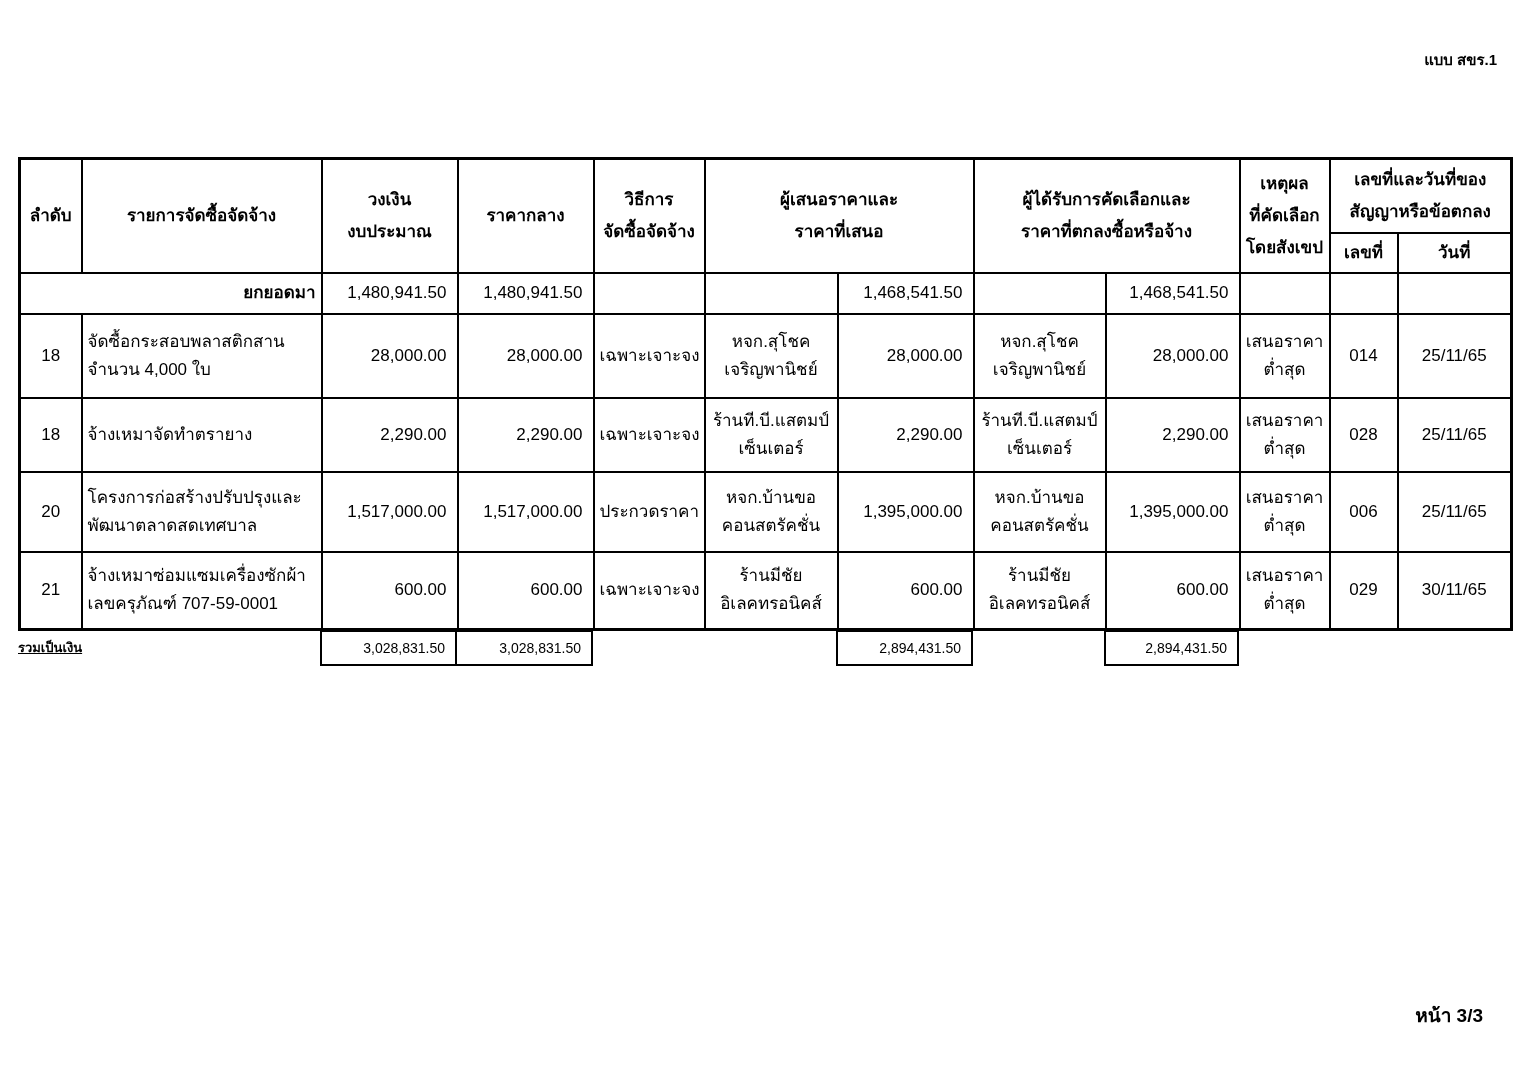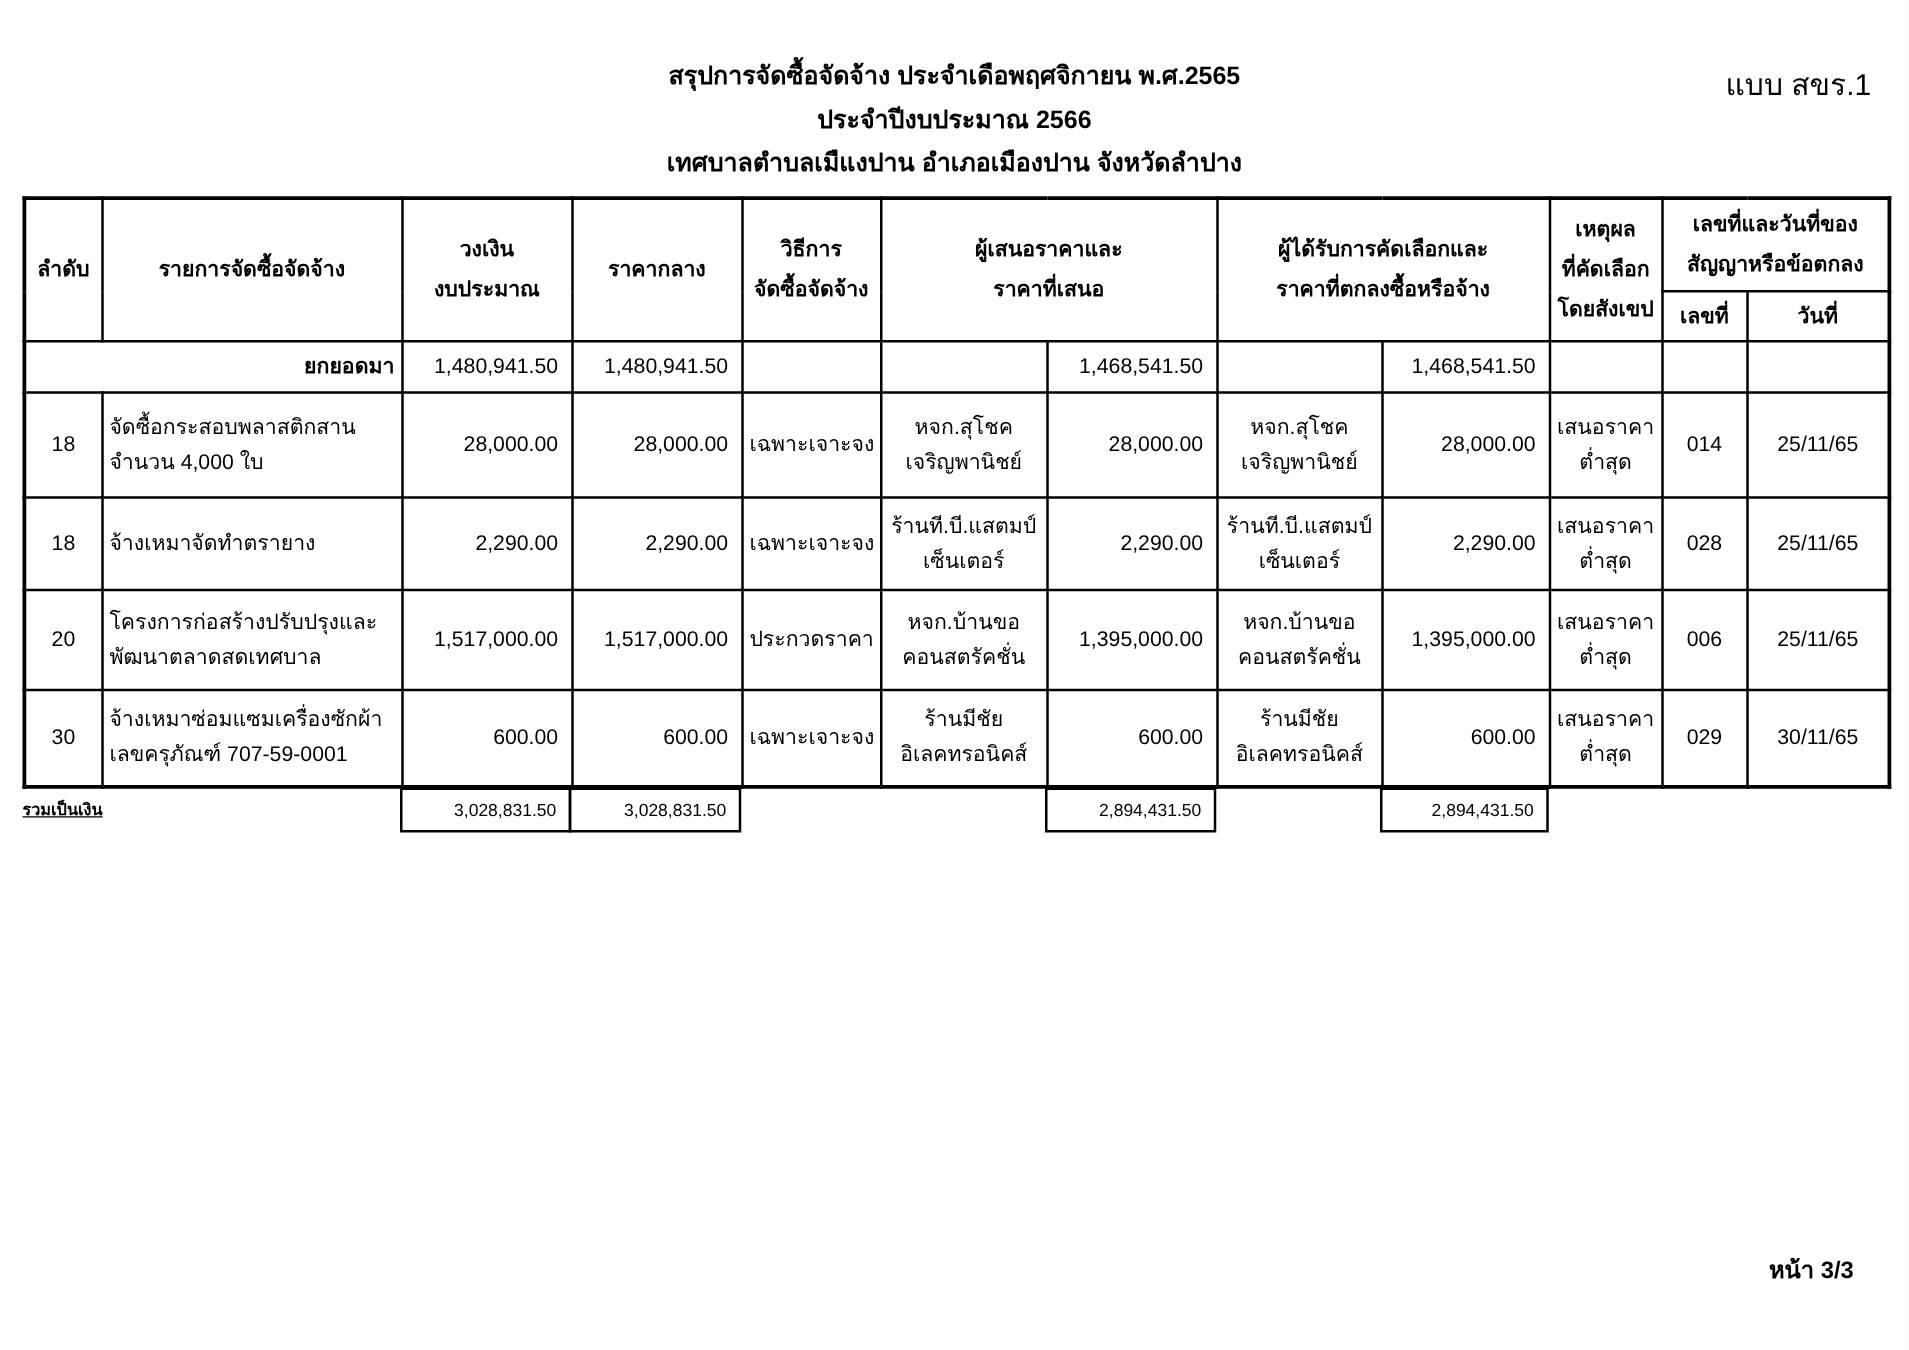--- a/index.html
+++ b/index.html
@@ -10,22 +10,22 @@
     height: 1080px;
     background: #ffffff;
     font-family: "Liberation Sans", sans-serif;
     color: #000;
     overflow: hidden;
   }
   .form-code {
     position: absolute;
     top: 48px;
     right: 30px;
-    font-size: 24px;
-    font-weight: normal;
+    font-size: 15px;
+    font-weight: bold;
   }
   .title-block {
     position: absolute;
     top: 44px;
     left: 0;
     width: 1527px;
     text-align: center;
     font-size: 20px;
     font-weight: bold;
     line-height: 35px;
@@ -111,25 +111,20 @@
     font-weight: bold;
   }
 </style>
 </head>
 <body>
 
 <div class="page">
 
   <div class="form-code">แบบ สขร.1</div>
 
-  <div class="title-block">
-    <div>สรุปการจัดซื้อจัดจ้าง ประจำเดือพฤศจิกายน พ.ศ.2565</div>
-    <div>ประจำปีงบประมาณ 2566</div>
-    <div>เทศบาลตำบลเมืแงปาน อำเภอเมืองปาน จังหวัดลำปาง</div>
-  </div>
 
   <div class="table-wrap">
     <table class="proc-table">
       <colgroup>
         <col style="width:62px">
           <col style="width:240px">
           <col style="width:136px">
         <col style="width:136px">
           <col style="width:111px">
           <col style="width:133px">
@@ -229,21 +224,21 @@
           <td class="ctr pre">หจก.บ้านขอ
 คอนสตรัคชั่น</td>
           <td class="num">1,395,000.00</td>
           <td class="ctr pre">เสนอราคา
 ต่ำสุด</td>
           <td class="ctr">006</td>
           <td class="ctr">25/11/65</td>
         </tr>
 
         <tr class="r21">
-          <td class="ctr">30</td>
+          <td class="ctr">21</td>
           <td class="item pre">จ้างเหมาซ่อมแซมเครื่องซักผ้า
 เลขครุภัณฑ์ 707-59-0001</td>
           <td class="num">600.00</td>
           <td class="num">600.00</td>
           <td class="item">เฉพาะเจาะจง</td>
           <td class="ctr pre">ร้านมีชัย
 อิเลคทรอนิคส์</td>
           <td class="num">600.00</td>
           <td class="ctr pre">ร้านมีชัย
 อิเลคทรอนิคส์</td>

